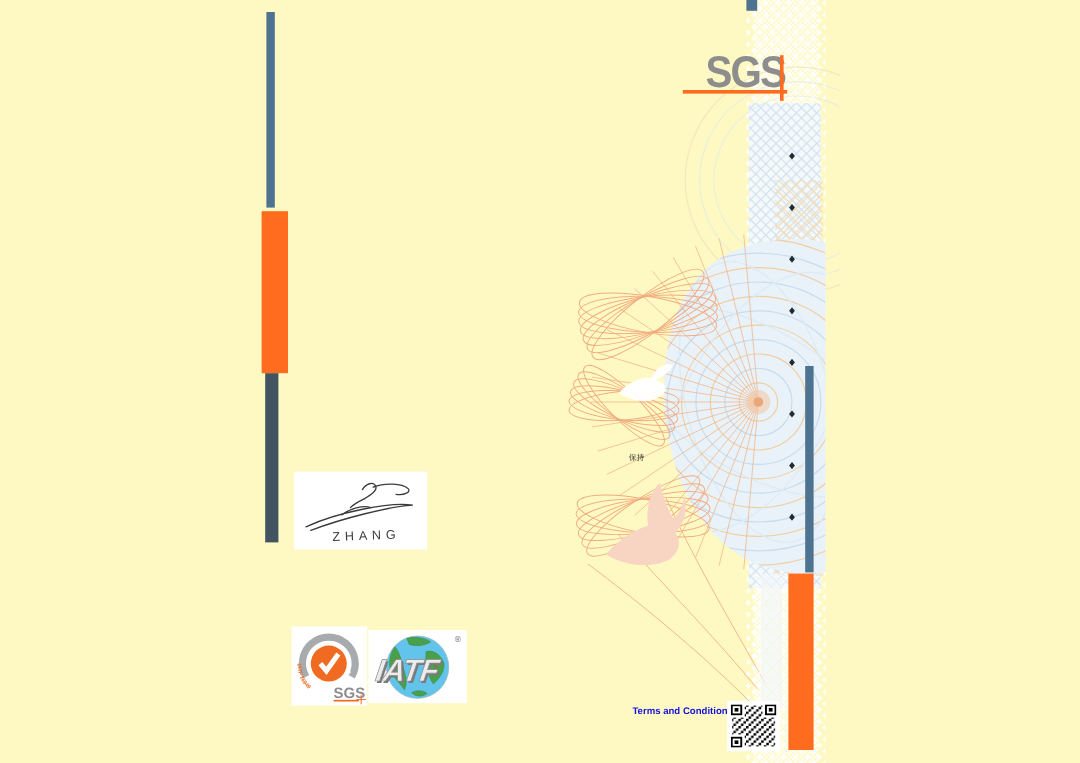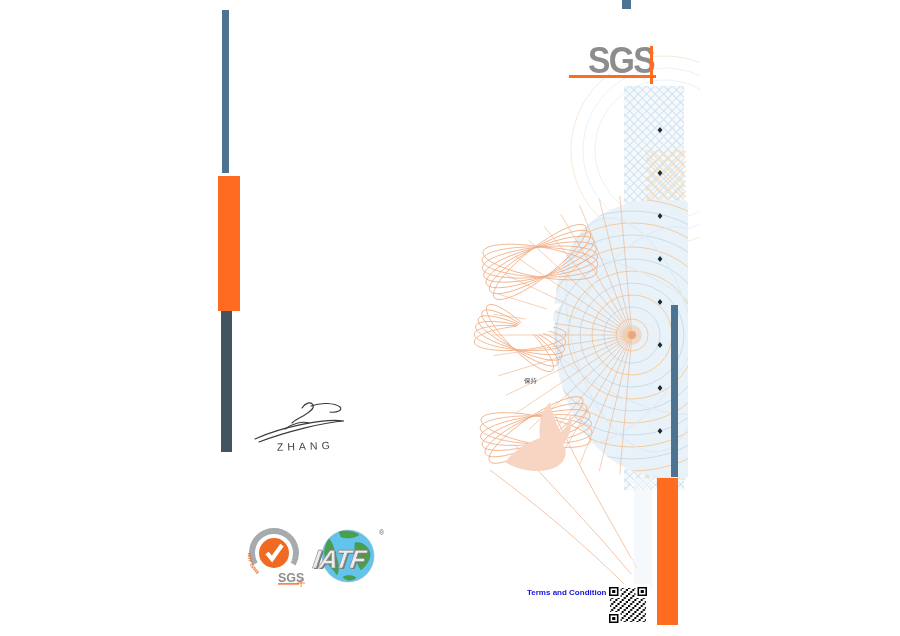--- a/index.html
+++ b/index.html
@@ -1,16 +1,16 @@
 <!DOCTYPE html>
 <html><head>
 <meta charset="utf-8">
 <style>
   html,body{margin:0;padding:0;background:#000;}
-  .canvas{position:relative;width:900px;height:636px;background:#ffffff;overflow:hidden;
+  .canvas{position:relative;width:900px;height:636px;background:#fef9c3;overflow:hidden;
           font-family:"Liberation Sans",sans-serif;}
   .abs{position:absolute;}
   
   .bar-a{left:222px;top:10px;width:7px;height:163px;background:#4d7390;}
   .bar-b{left:218px;top:176px;width:22px;height:135px;background:#ff6b1f;}
   .bar-c{left:221px;top:311px;width:11px;height:141px;background:#41545f;}
   
   .sgs-logo-text{left:588px;top:42px;font-weight:900;font-size:42px;line-height:1;
      color:#8d8d8d;letter-spacing:-2px;transform:scale(.8,.88);transform-origin:0 0;}
   .sgs-underline{left:569px;top:75px;width:87px;height:3px;background:#ff6b1f;}

